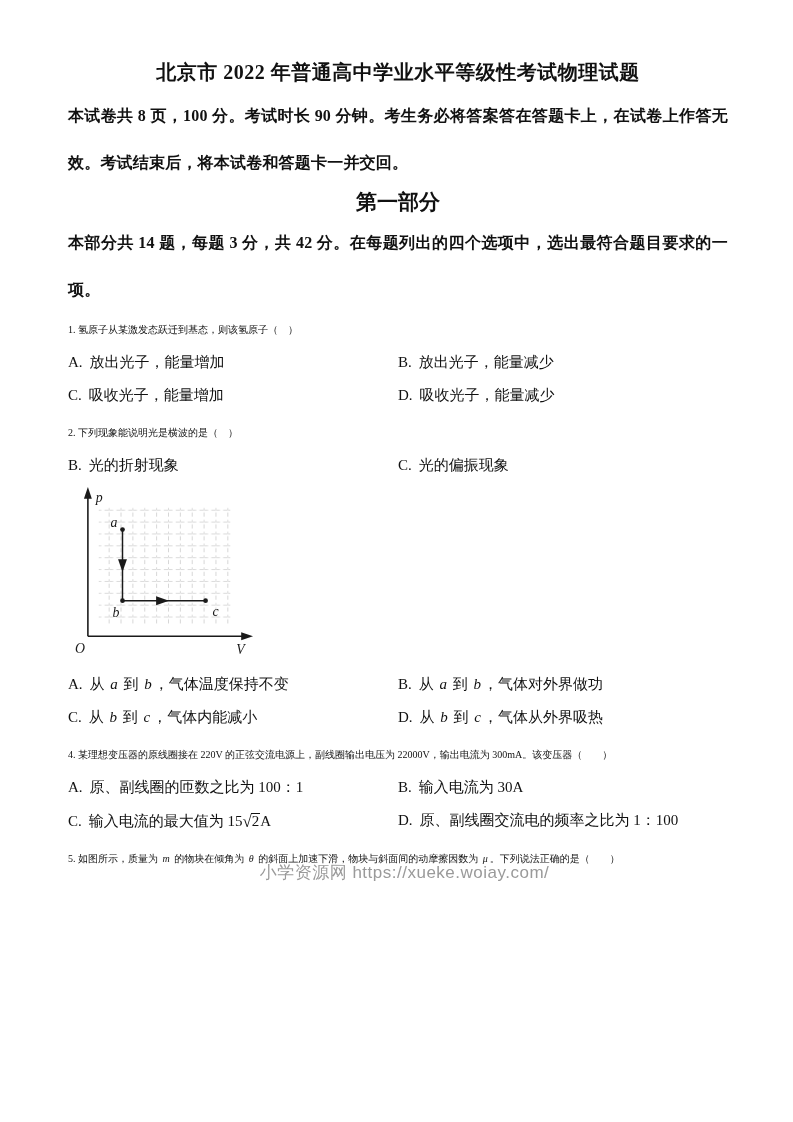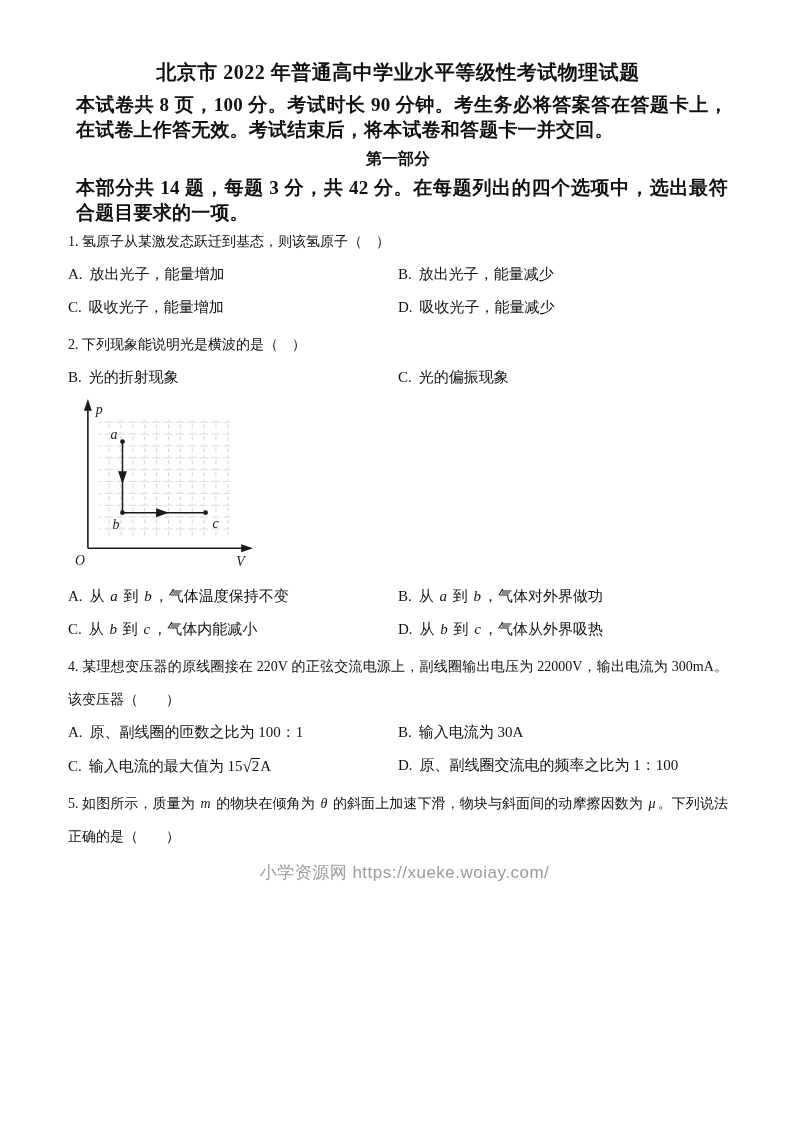--- a/index.html
+++ b/index.html
@@ -6,29 +6,29 @@
   body{font-family:"Liberation Serif","DejaVu Serif",serif;color:#111;}
   .page{
     width:793px;height:912px;background:#fff;position:relative;
     box-sizing:border-box;padding:0 65px 17px 68px;overflow:hidden;
   }
   .title{
     font-size:20px;font-weight:700;text-align:center;
     margin:56px 0 4px 0;line-height:32px;letter-spacing:0.5px;
   }
   .b-para{
-    font-weight:700;font-size:19px;line-height:25px;
-    text-align:justify;margin:0 0 0 8px;letter-spacing:0.2px;
+    font-weight:700;font-size:16px;line-height:47px;
+    text-align:justify;margin:0 0 0 0;letter-spacing:0.2px;
   }
   .part-heading{
-    font-size:16px;font-weight:700;text-align:center;
+    font-size:21px;font-weight:700;text-align:center;
     line-height:33px;margin:0;
   }
   .question{margin:0 0 4px 0;}
-  .stem{font-size:14px;line-height:33px;margin:0;text-align:justify;}
+  .stem{font-size:10px;line-height:33px;margin:0;text-align:justify;}
   .options{
     display:grid;grid-template-columns:330px 1fr;
     font-size:15px;line-height:33px;
   }
   .opt{margin:0;white-space:nowrap;}
   .opt-label{margin-right:7px;}
   .var{font-style:italic;padding:0 2px;font-family:"Liberation Serif",serif;}
   .sqrt-sign{display:inline-block;font-size:1.12em;letter-spacing:-1px;transform:translateY(1px);}
   .radicand{display:inline-block;border-top:1.4px solid #111;line-height:1.05;padding:0 1px;}
   .figure-wrap{margin:2px 0 2px 4px;height:180px;}

